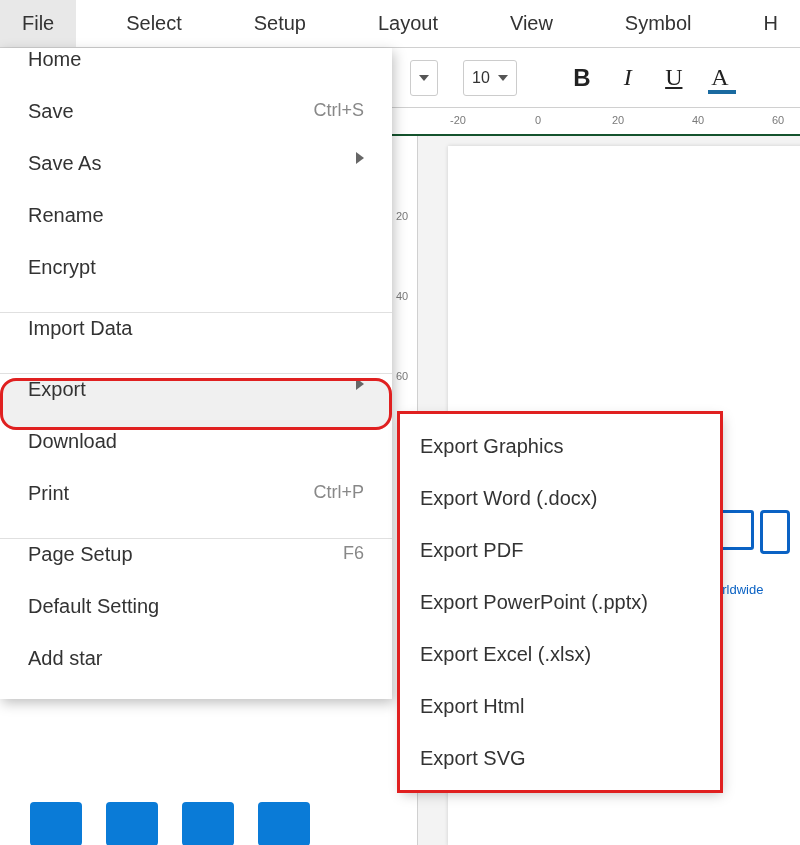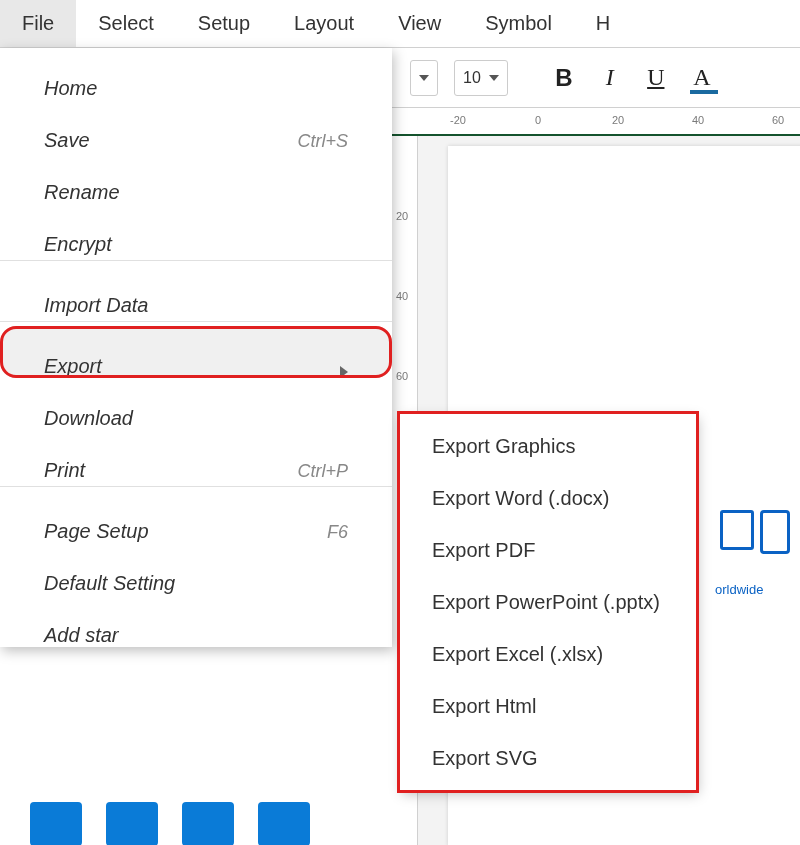--- a/index.html
+++ b/index.html
@@ -14,20 +14,21 @@
       position: relative;
     }
 
     
     .menubar {
       display: flex;
       align-items: center;
       height: 48px;
       border-bottom: 1px solid #d0d0d0;
       background: #fff;
+      justify-content: space-between;
     }
     .menubar-item {
       padding: 0 22px;
       height: 100%;
       display: flex;
       align-items: center;
       cursor: pointer;
       font-size: 20px;
       color: #333;
     }
@@ -35,21 +36,21 @@
       background: #e8e8e8;
     }
 
     
     .toolbar {
       height: 60px;
       display: flex;
       align-items: center;
       padding-left: 410px;
       border-bottom: 1px solid #d0d0d0;
-      gap: 16px;
+      gap: 25px;
     }
     .dropdown-small {
       height: 36px;
       border: 1px solid #ccc;
       border-radius: 3px;
       display: flex;
       align-items: center;
       padding: 0 8px;
       gap: 8px;
       font-size: 16px;
@@ -140,28 +141,27 @@
       position: absolute;
       top: 48px;
       left: 0;
       width: 392px;
       background: #fff;
       box-shadow: 2px 4px 12px rgba(0,0,0,.25);
       z-index: 100;
     }
     .menu-item {
       display: flex;
-      align-items: flex-end;
+      align-items: flex-start;
       justify-content: space-between;
       height: 52px;
-      padding: 0 44px;
+      padding: 0 28px;
       font-size: 20px;
       color: #333;
       cursor: pointer;
-      font-style: italic;
     }
     .menu-item.highlighted { background: #f0f0f0; border-radius: 16px; }
     .menu-item .shortcut { color: #888; font-size: 18px; margin-left: 21px; }
     .menu-item .submenu-arrow {
       width: 0; height: 0;
       border-top: 6px solid transparent;
       border-bottom: 6px solid transparent;
       border-left: 8px solid #666;
     }
     .menu-divider {
@@ -172,26 +172,26 @@
     .menu-item.boxed {
       outline: 3px solid #e02020;
       outline-offset: -3px;
     }
 
     
     .submenu {
       position: absolute;
       top: 414px;
       left: 400px;
-      width: 296px;
+      width: 320px;
       background: #fff;
       box-shadow: 2px 4px 12px rgba(0,0,0,.25);
       outline: 3px solid #e02020;
       z-index: 200;
-      padding: 6px 12px;
+      padding: 6px 0;
     }
     .submenu-item {
       height: 52px;
       display: flex;
       align-items: center;
       padding: 0 20px;
       font-size: 20px;
       color: #333;
       cursor: pointer;
     }
@@ -290,20 +290,24 @@
 <div class="dropdown-menu">
 
   <div class="menu-item">
     <span>Home</span>
   </div>
   <div class="menu-item">
     <span>Save</span>
     <span class="shortcut">Ctrl+S</span>
   </div>
   <div class="menu-item">
+    <span>Save As</span>
+    <span class="submenu-arrow"></span>
+  </div>
+  <div class="menu-item">
     <span>Rename</span>
   </div>
   <div class="menu-item">
     <span>Encrypt</span>
   </div>
   <div class="menu-divider"></div>
 
   <div class="menu-item">
     <span>Import Data</span>
   </div>

